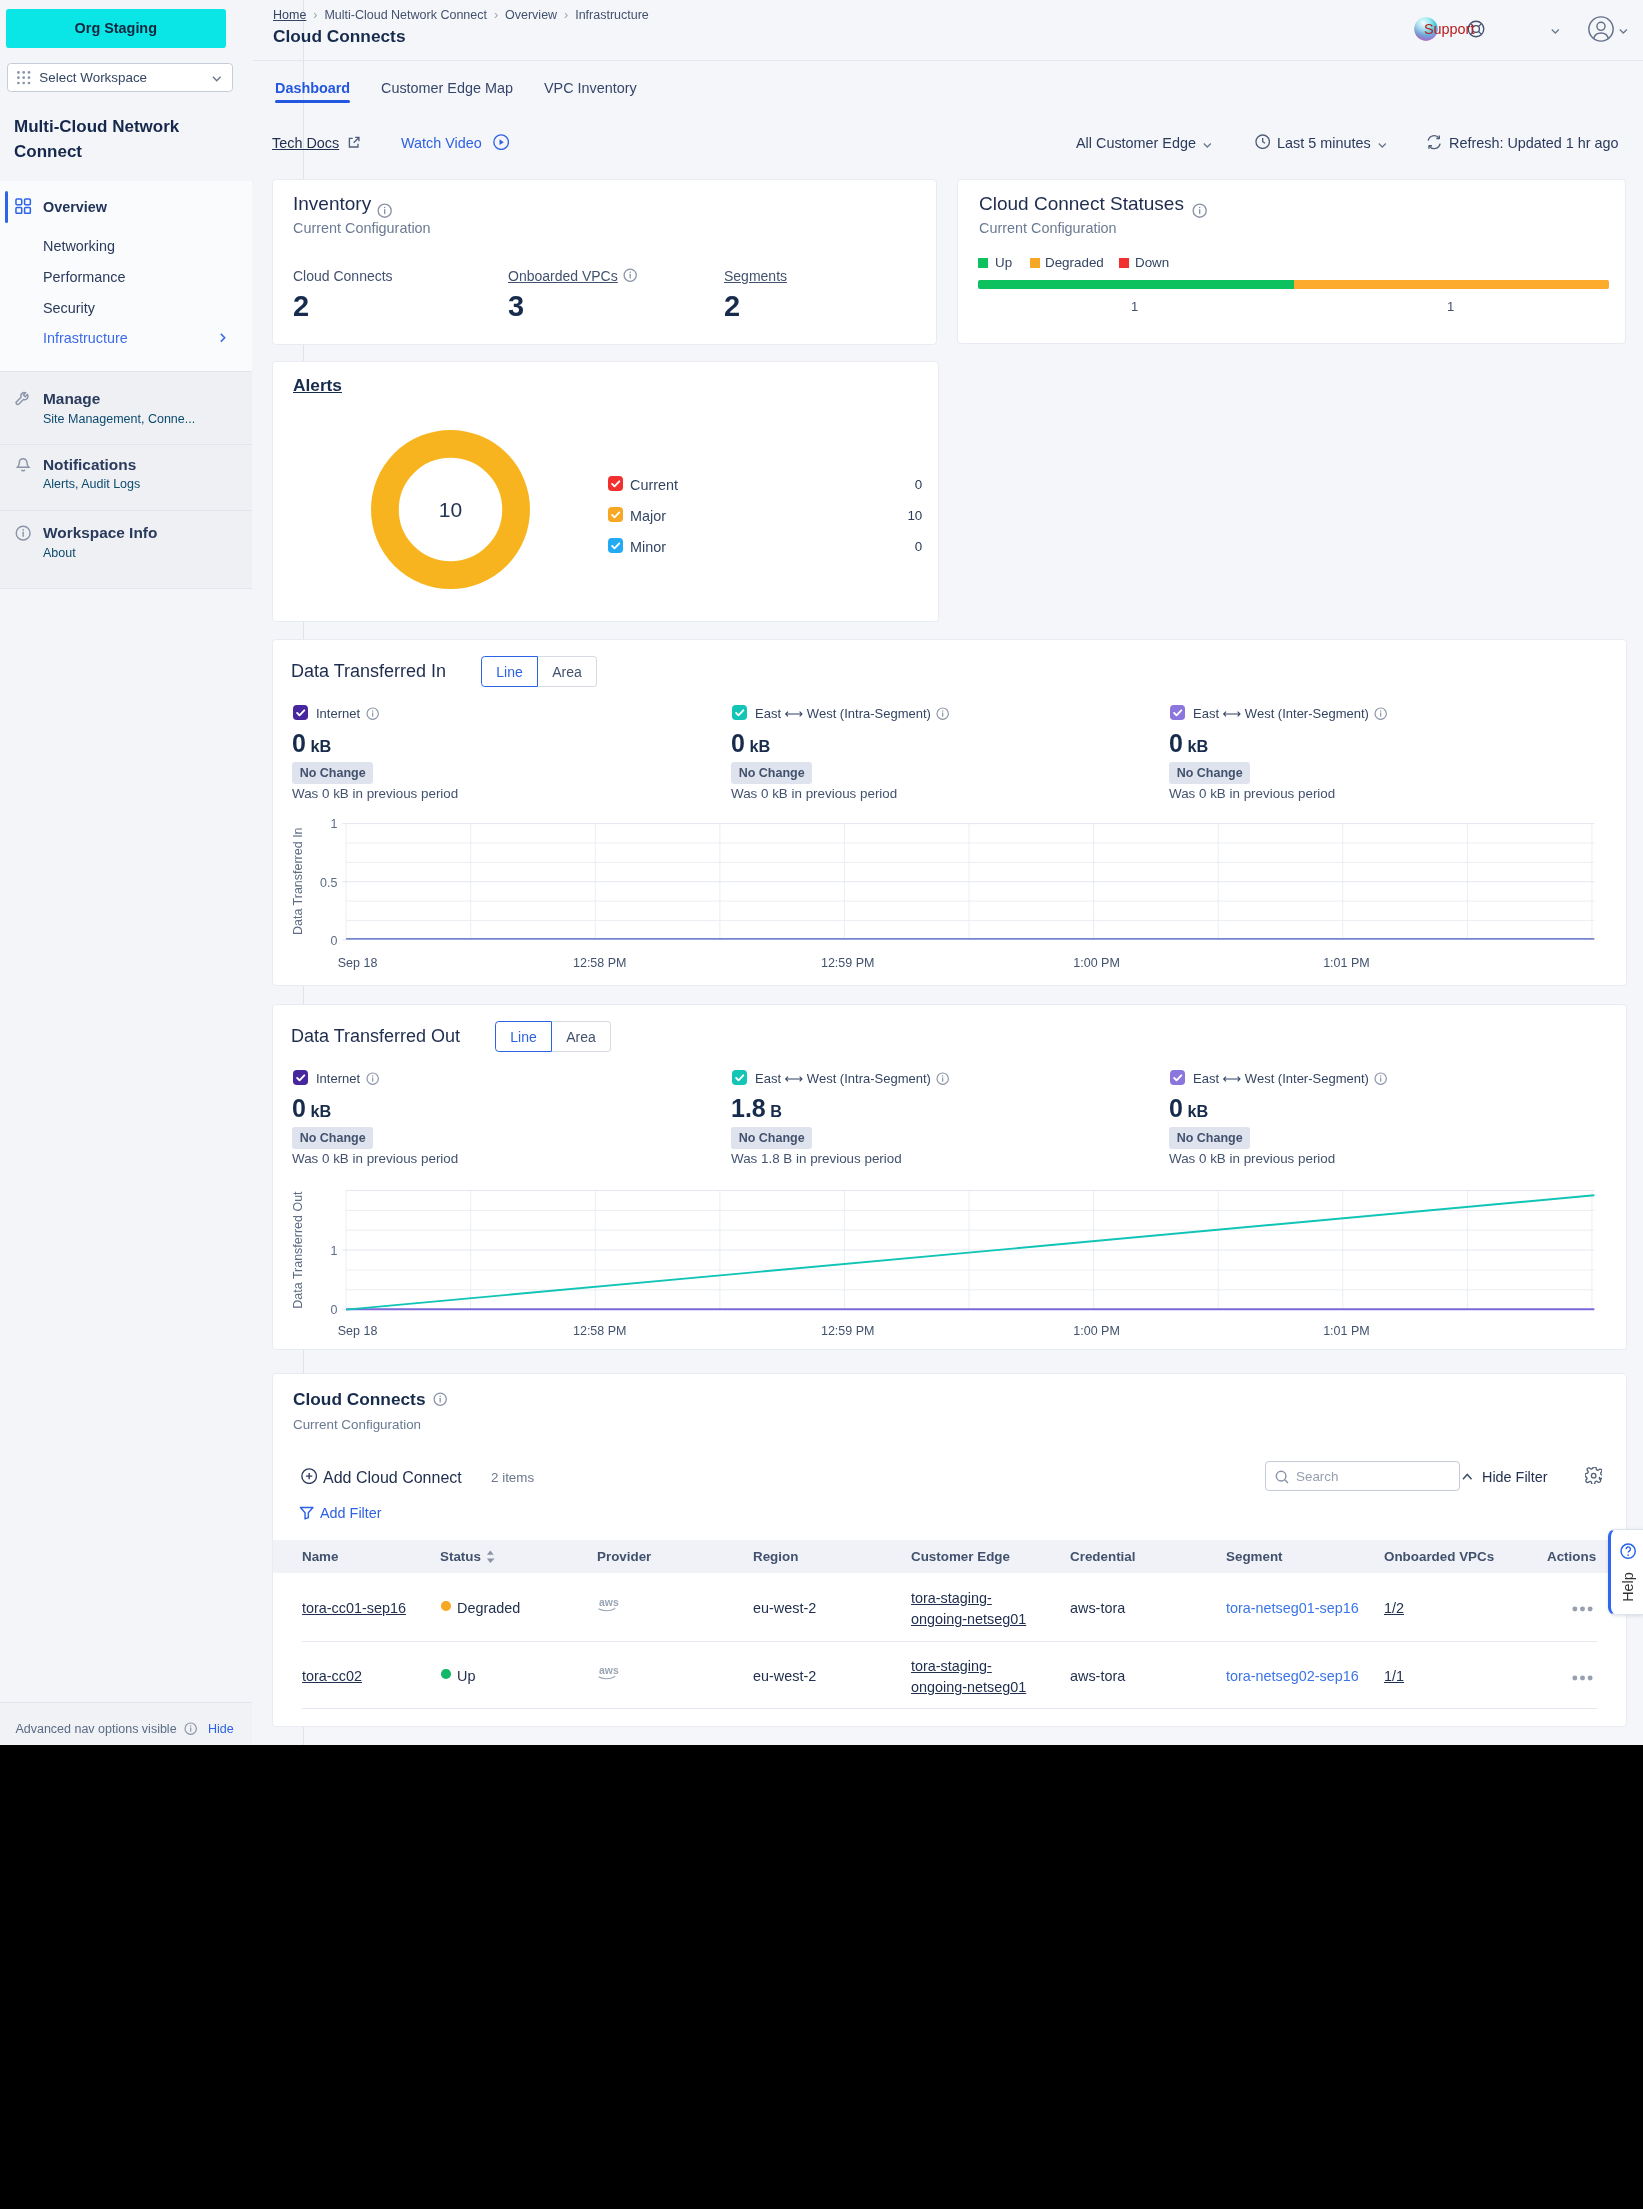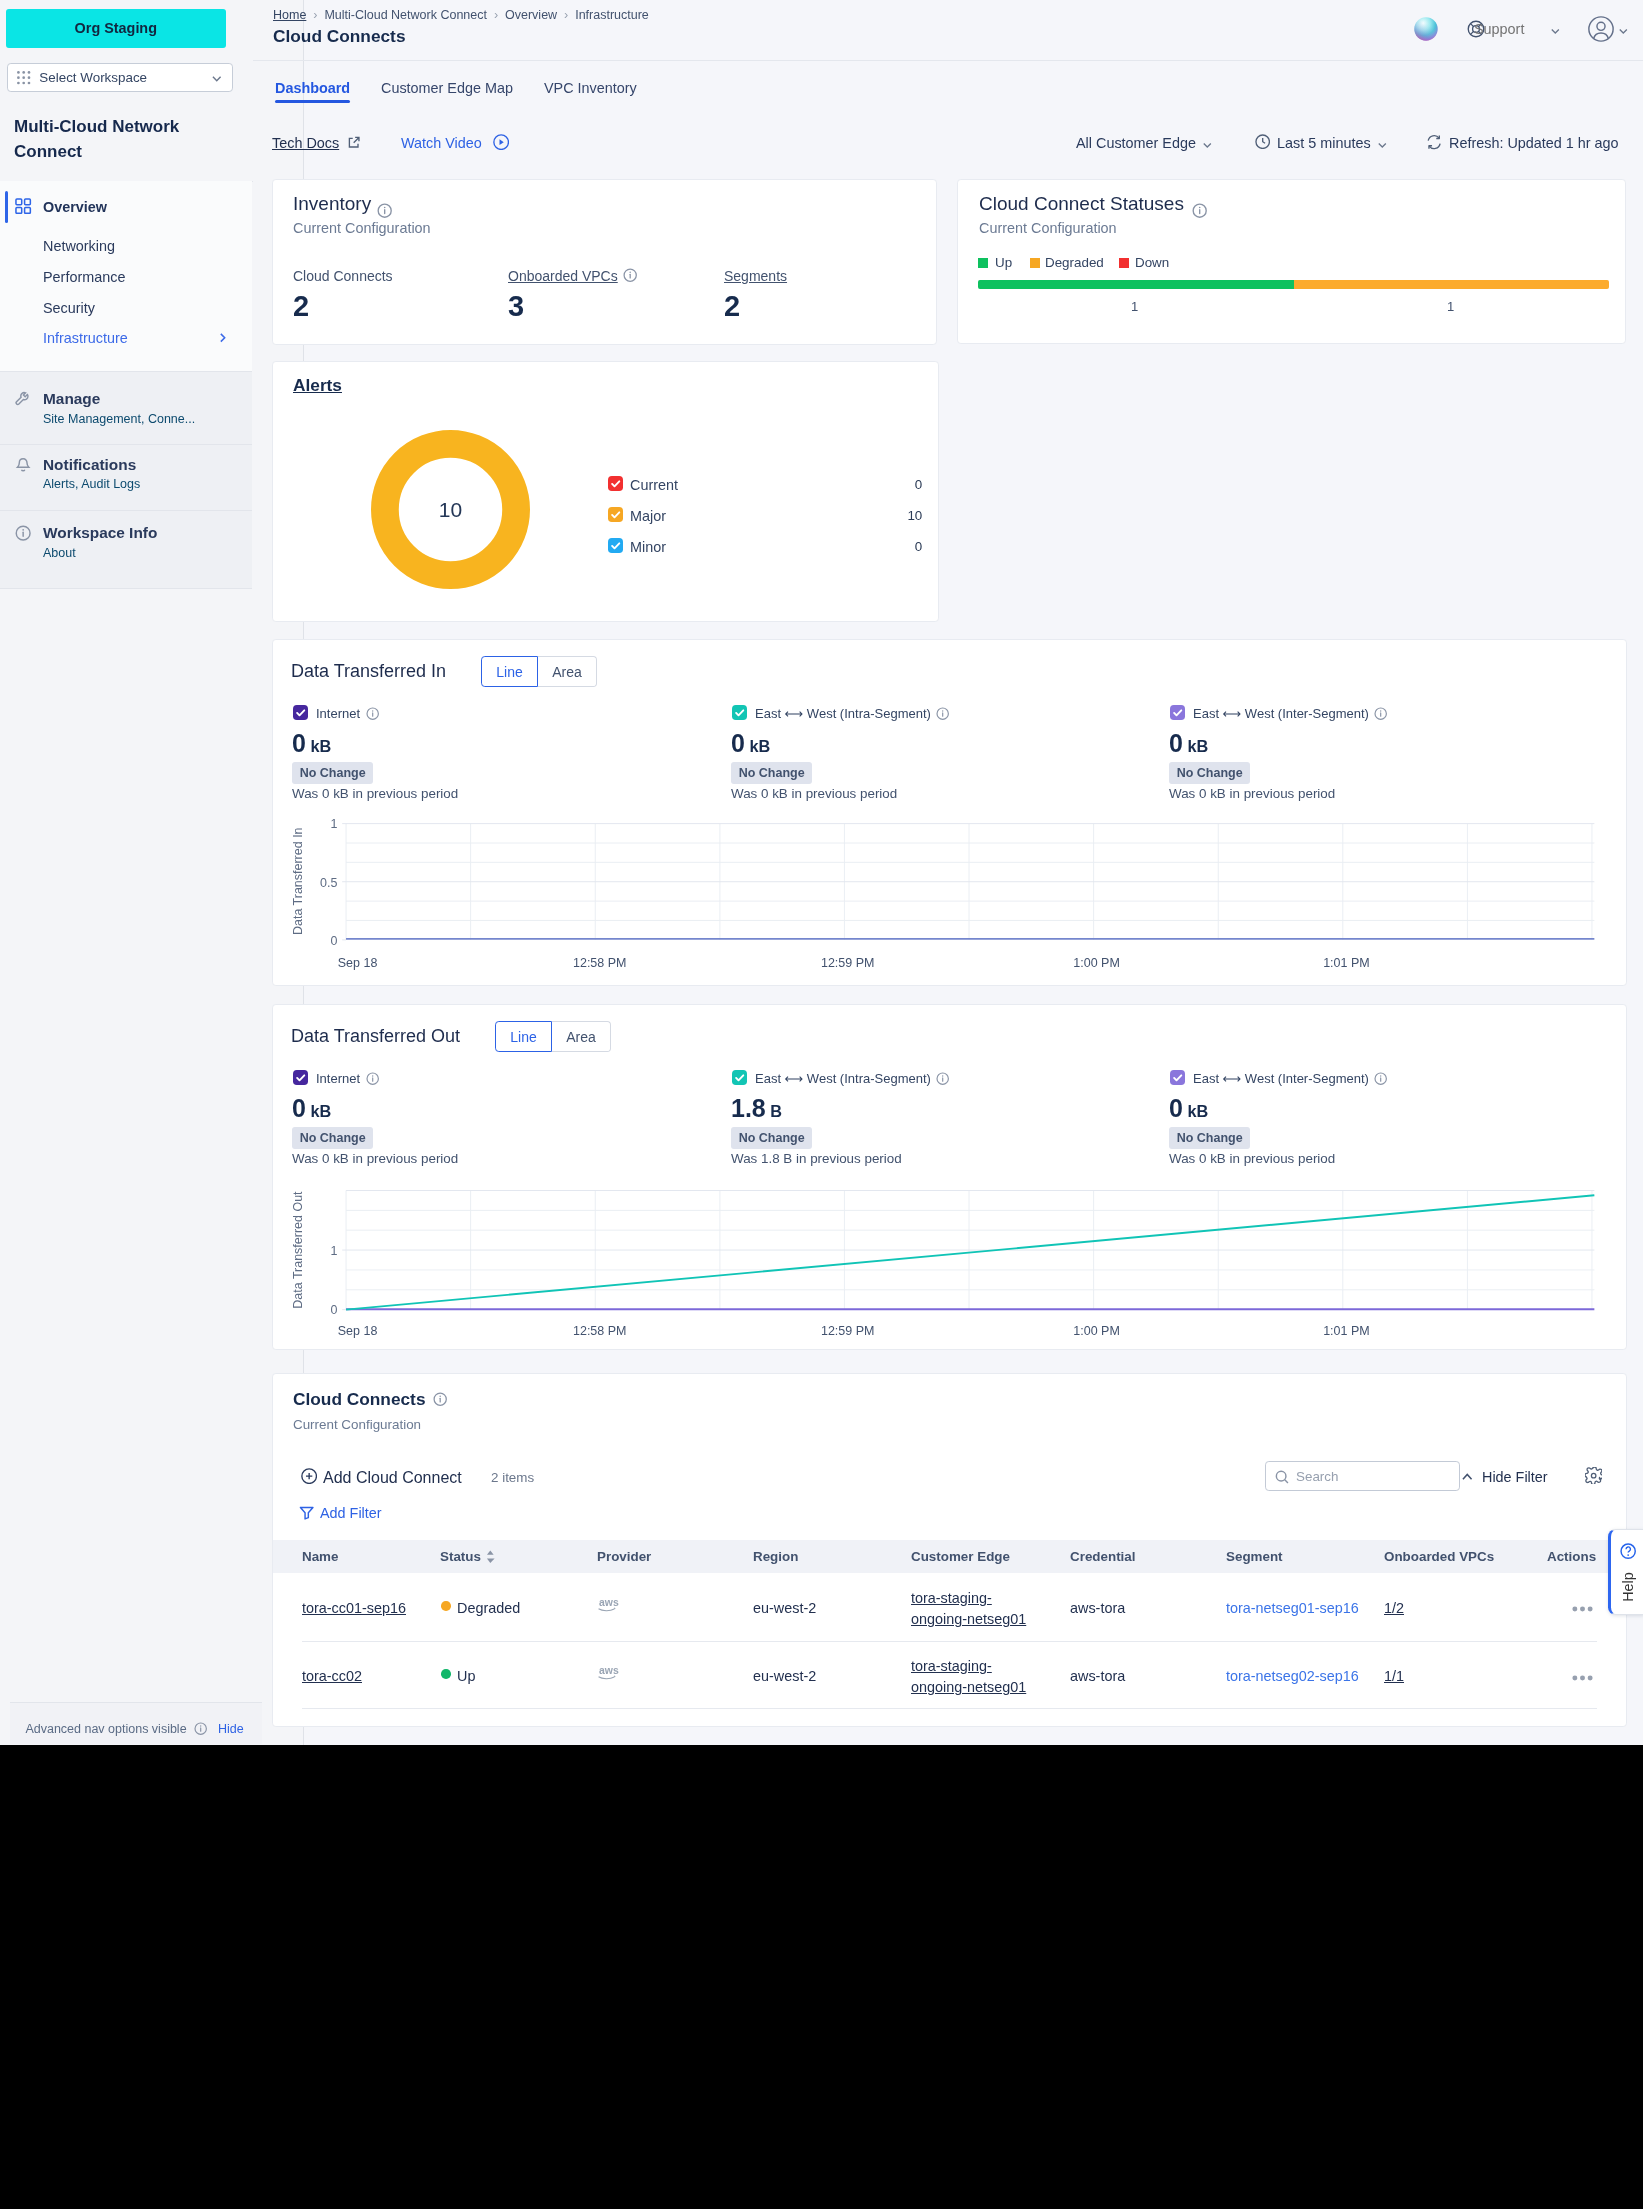--- a/index.html
+++ b/index.html
@@ -10,21 +10,21 @@
 .sidebar { position:absolute; left:0; top:0; width:304px; height:1745px; background:#f4f5f8; border-right:1px solid #dfe2e8; }
 .orgbtn { position:absolute; left:5.8px; top:8.6px; width:220px; height:39px; background:#0ae5e5; border-radius:2.9px; display:flex; align-items:center; justify-content:center; font-size:14.4px; font-weight:700; color:#12263f; }
 .selws { position:absolute; left:6.7px; top:63px; width:226px; height:29px; background:#fff; border:1px solid #c6cdd8; border-radius:3.8px; display:flex; align-items:center; font-size:13.4px; color:#344563; }
 .sbtitle { position:absolute; left:14px; top:114px; width:231px; font-size:17px; line-height:25px; font-weight:700; color:#16294d; }
 .navdiv { position:absolute; left:0; width:253px; height:1px; background:#e2e5eb; }
 .navsec { position:absolute; left:0; top:181px; width:252px; height:190px; background:#fafbfc; }
 .navitem { position:absolute; left:43px; font-size:14.4px; color:#2a3a5c; }
 .graysec { position:absolute; left:0; width:252px; background:#eef0f4; border-top:1px solid #e2e5eb; }
 .sectitle { position:absolute; left:43px; font-size:15.4px; font-weight:700; color:#2a3a5c; }
 .secsub { position:absolute; left:43px; font-size:12.5px; color:#0c4a6e; }
-.sbfooter { position:absolute; left:0; top:1702px; width:252px; height:42px; border-top:1px solid #e2e5eb; background:#f1f2f6;margin-left:10px; }
+.sbfooter { position:absolute; left:0; top:1702px; width:252px; height:42px; border-top:1px solid #e2e5eb; background:#f1f2f6; }
 
 .main { position:absolute; left:253px; top:0; width:1391px; height:1745px; }
 .hdrline { position:absolute; left:0; top:60px; width:1391px; height:1px; background:#e4e7ed; }
 .bc { position:absolute; left:20px; top:7.7px; font-size:12.5px; color:#42526e; }
 .pagetitle { position:absolute; left:20px; top:26px; font-size:17.3px; font-weight:700; color:#172b4d; }
 .tab { position:absolute; top:80px; font-size:14.4px; color:#36466b; }
 .tab.active { color:#2457e0; font-weight:700; }
 .tabu { position:absolute; top:100px; height:2.9px; background:#2457e0; border-radius:1.9px; }
 .toolbar-left { position:absolute; top:135px; font-size:14.4px; }
 
@@ -143,21 +143,21 @@
           </linearGradient>
         </defs>
         <circle cx="12.5" cy="12.5" r="12.2" fill="url(#sph)"></circle>
         <circle cx="12.5" cy="12.5" r="12.2" fill="url(#sph2)"></circle>
       </svg>
     <svg class="abs" style="left:1214px;top:20px" width="18" height="18" viewBox="0 0 19 19" fill="none" stroke="#42526e" stroke-width="1.4">
         <circle cx="9.5" cy="9.5" r="8.2"></circle>
         <circle cx="9.5" cy="9.5" r="3.6"></circle>
         <path d="M6.9 7l-3.2-3.2M12.1 7l3.2-3.2M6.9 12l-3.2 3.2M12.1 12l3.2 3.2"></path>
       </svg>
-    <div class="abs" style="left:1221px;top:21px;font-size:14.4px;color:#737373">Support</div>
+    <div class="abs" style="left:1171px;top:21px;font-size:14.4px;color:#b91c1c">Support</div>
     <svg class="abs" style="left:1297px;top:26px" width="10.6" height="10.6" viewBox="0 0 12 12" fill="none" stroke="#6b778c" stroke-width="1.5">
         <path d="M2 4l4 4 4-4"></path>
       </svg>
     <svg class="abs" style="left:1335px;top:16.3px" width="26" height="26" viewBox="0 0 27 27" fill="none" stroke="#64708a" stroke-width="1.5">
         <circle cx="13.5" cy="13.5" r="12.6"></circle>
         <circle cx="13.5" cy="10.7" r="4.2"></circle>
         <path d="M5.8 23.6c1-4 3.9-6 7.7-6s6.7 2 7.7 6"></path>
       </svg>
     <svg class="abs" style="left:1365px;top:26px" width="10.6" height="10.6" viewBox="0 0 12 12" fill="none" stroke="#6b778c" stroke-width="1.5">
         <path d="M2 4l4 4 4-4"></path>

